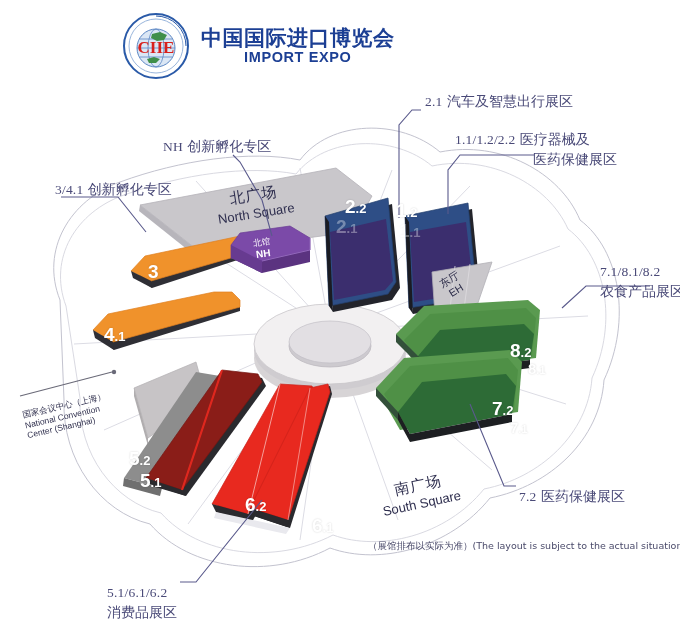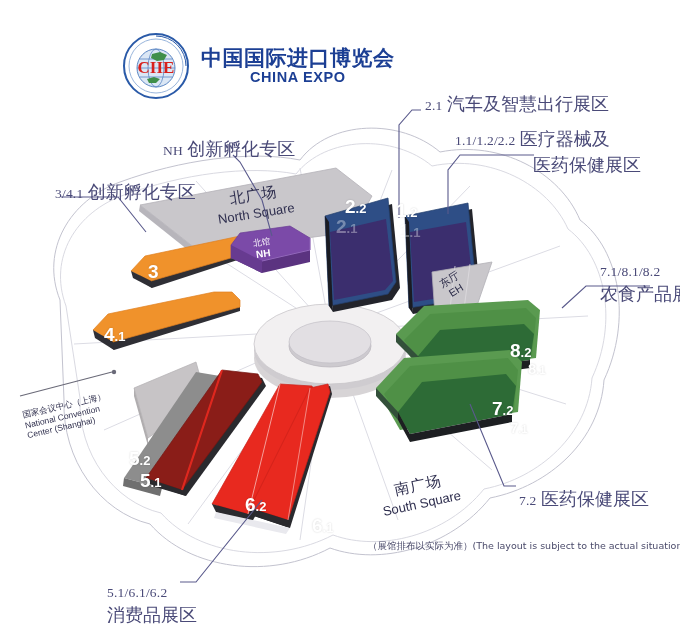--- a/index.html
+++ b/index.html
@@ -5,33 +5,33 @@
   html,body{margin:0;padding:0;background:#ffffff;}
   body{
     width:680px;height:644px;position:relative;overflow:hidden;
     font-family:"Liberation Sans","DejaVu Sans",sans-serif;
     color:#3c3c64;
   }
   #stage{position:absolute;left:0;top:0;width:680px;height:644px;}
   svg.layer{position:absolute;left:0;top:0;width:680px;height:644px;}
 
   
-  #header{position:absolute;left:122px;top:32px;display:flex;align-items:center;gap:11px;}
+  #header{position:absolute;left:122px;top:12px;display:flex;align-items:center;gap:11px;}
   #logo-wrap{width:68px;height:68px;position:relative;flex:none;}
   #title-block{line-height:1.06;}
   .t-cn{font-size:21px;font-weight:bold;color:#1c3f94;letter-spacing:0.5px;
         font-family:"DejaVu Sans","Liberation Sans",sans-serif;white-space:nowrap;}
   .t-en1{font-size:14.5px;font-weight:bold;color:#1c3f94;letter-spacing:0.6px;margin-top:3px;white-space:nowrap;}
   .t-en2{font-size:14.5px;font-weight:bold;color:#1c3f94;letter-spacing:0.6px;margin-top:1px;
          text-align:center;white-space:nowrap;}
 
   
   .callout{position:absolute;white-space:nowrap;color:#4a4a78;}
   .callout .num{font-family:"Liberation Serif","DejaVu Serif",serif;font-size:13.5px;letter-spacing:0.2px;}
-  .callout .cn{font-family:Liberation Mono, monospace;font-size:18px;}
+  .callout .cn{font-family:Liberation Serif, serif;font-size:14px;}
   .callout.two-line{line-height:1.45;}
 
   .hallnum{position:absolute;color:#ffffff;font-weight:bold;
            font-family:"Liberation Sans","DejaVu Sans",sans-serif;
            text-shadow:0 0 2px rgba(0,0,0,.18);}
   .hallnum .big{font-size:19px;}
   .hallnum .sub{font-size:13px;}
   .hallnum.small .big{font-size:15px;}
   .hallnum.small .sub{font-size:11px;}
   .hallnum.ghost{opacity:.34;}
@@ -226,21 +226,21 @@
         <path d="M30 22 l8 -2 l7 3 l-3 5 l-7 1 l-6 -3 z" fill="#3f8f4a"></path>
         <path d="M25 47 l7 -2 l6 2 l-4 4 l-7 0 z" fill="#3f8f4a"></path>
         <g font-family="Liberation Serif, serif" font-size="17" font-weight="bold" fill="#d8201c">
           <text x="34" y="41" text-anchor="middle">CIIE</text>
         </g>
         <path d="M34 4 A30 30 0 0 1 64 34" fill="none" stroke="#2a5aa8" stroke-width="1"></path>
       </svg>
     </div>
     <div id="title-block">
       <div class="t-cn">中国国际进口博览会</div>
-      <div class="t-en2">CHINA EXPO</div>
+      <div class="t-en2">IMPORT EXPO</div>
     </div>
   </div>
 
   <div class="callout" style="left:425px;top:92px;">
     <span class="num">2.1</span>
     <span class="cn">汽车及智慧出行展区</span>
   </div>
 
   <div class="callout two-line" style="left:455px;top:127px;">
     <span class="num">1.1/1.2/2.2</span>

